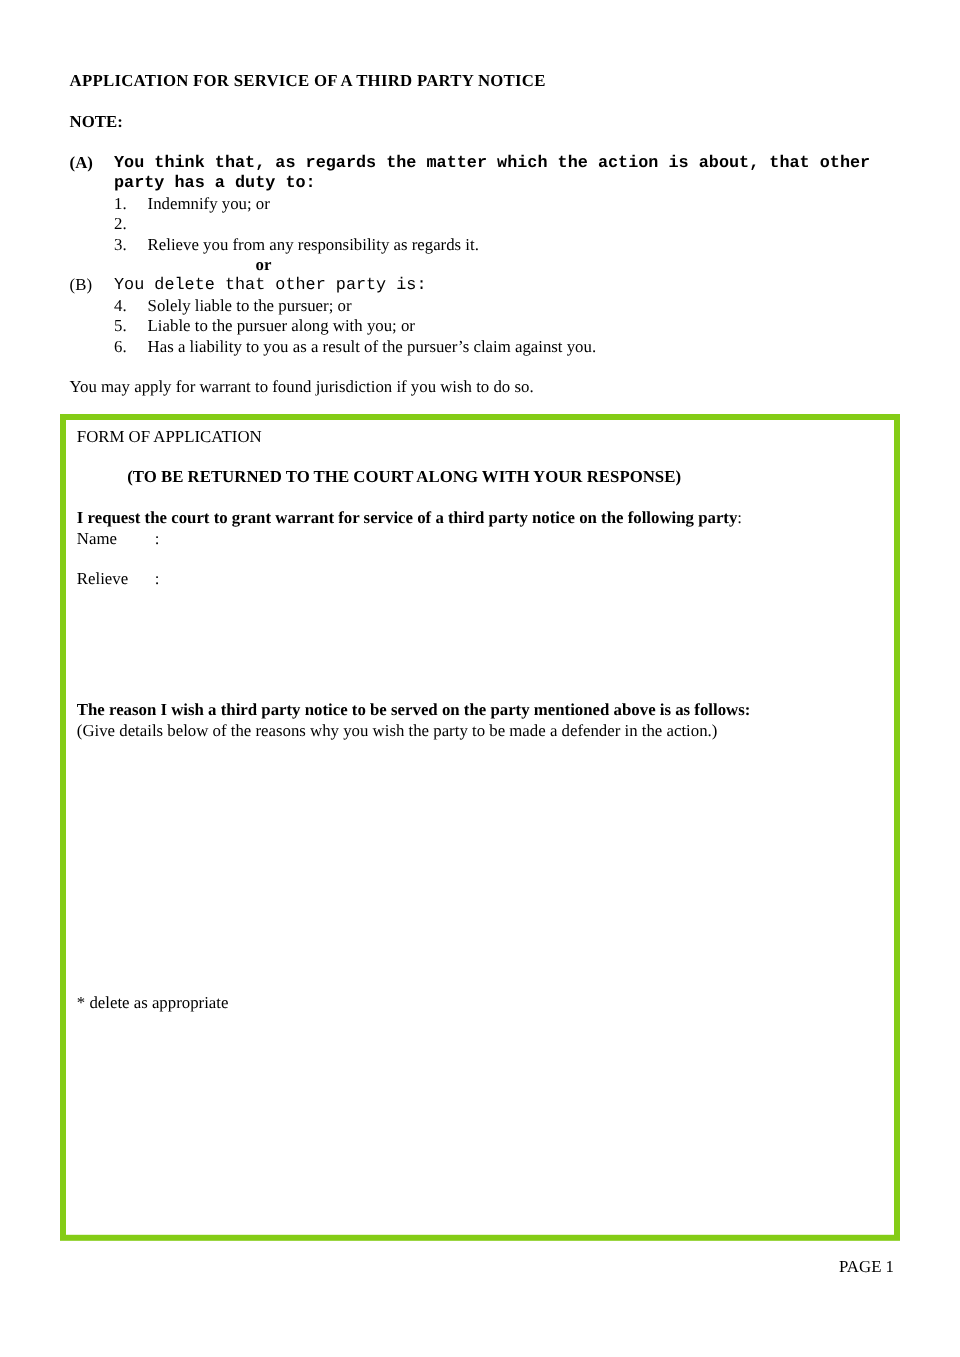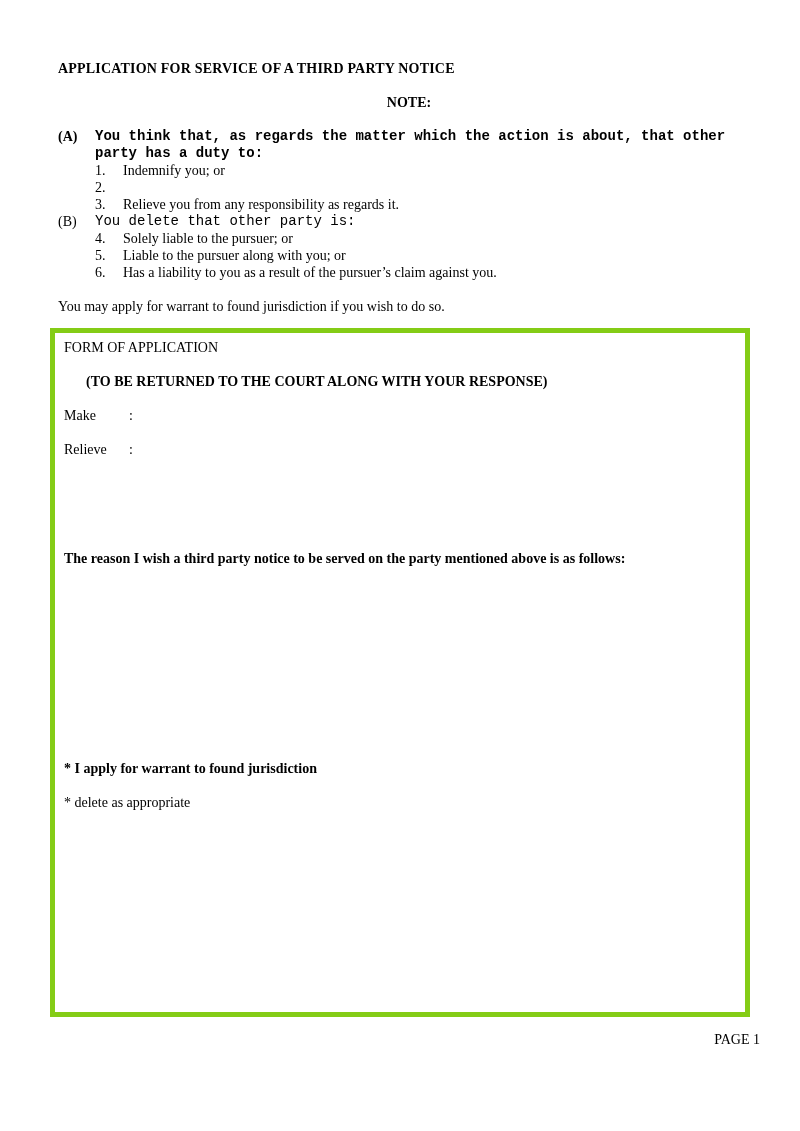--- a/index.html
+++ b/index.html
@@ -6,43 +6,43 @@
   html, body { background: #ffffff; }
   body {
     width: 800px;
     height: 1131px;
     font-family: "Liberation Serif", "DejaVu Serif", serif;
     font-size: 14px;
     line-height: 17px;
     color: #000000;
     overflow: hidden;
   }
-  .page { width: 800px; height: 1104px; padding: 60px 40px 0 58px; }
+  .page { width: 800px; height: 1104px; padding: 60px 55px 0 58px; }
   .bold { font-weight: bold; }
   .title { font-weight: bold; margin-bottom: 17px; letter-spacing: 0.2px; }
-  .note-label { font-weight: bold; text-align: center; }
+  .note-label { font-weight: bold; }
   .gap { height: 17px; }
   
   .lettered { display: flex; }
   .lettered .letter { width: 37px; flex: none; }
   .lettered .heading { flex: 1; font-family: Liberation Mono, monospace; }
   .num-list { margin-left: 37px; }
   .num-item { display: flex; }
   .num-item .num { width: 28px; flex: none; }
   .or-line { margin-left: 155px; font-weight: bold; }
   
   .form-box {
     width: 700px;
     height: 689px;
     margin-left: -8px;
     margin-top: 13px;
     border: 5px solid #84cc16;
     padding: 6px 12px 0 9px;
   }
-  .form-indent { margin-left: 22px; font-weight: bold; font-family: Liberation Serif, serif; }
+  .form-indent { margin-left: 42px; font-weight: bold; font-family: Liberation Serif, serif; }
   .field-row { display: flex; }
   .field-row .field-label { width: 65px; flex: none; }
   .field-row .field-colon { width: 14px; flex: none; }
   .field-row .field-value { flex: 1; min-height: 17px; }
   .spacer-address { height: 92px; }
   .spacer-reason { height: 193px; }
   .footer { margin-top: 14px; text-align: right; }
 </style>
 </head>
 <body>
@@ -66,20 +66,21 @@
     </div>
     <div class="num-item">
       <span class="num">2.</span>
     </div>
     <div class="num-item">
       <span class="num">3.</span>
       <span>Relieve you from any responsibility as regards it.</span>
     </div>
   </div>
 
+  <div class="or-line">or</div>
 
   <div class="lettered">
     <span class="letter">(B)</span>
     <span class="heading">You delete that other party is:</span>
   </div>
   <div class="num-list">
     <div class="num-item">
       <span class="num">4.</span>
       <span>Solely liable to the pursuer; or</span>
     </div>
@@ -99,42 +100,43 @@
 
   <div class="form-box">
     <div>FORM OF APPLICATION</div>
 
     <div class="gap"></div>
 
     <div class="form-indent">(TO BE RETURNED TO THE COURT ALONG WITH YOUR RESPONSE)</div>
 
     <div class="gap"></div>
 
+    <div><span class="bold">I request the court to grant warrant for service of a third party notice on the following party</span><span>:</span></div>
 
     <div class="field-row">
-      <span class="field-label">Make</span>
+      <span class="field-label">Name</span>
       <span class="field-colon">:</span>
       <span class="field-value"></span>
     </div>
 
     <div class="gap"></div>
 
     <div class="field-row">
       <span class="field-label">Relieve</span>
       <span class="field-colon">:</span>
       <span class="field-value"></span>
     </div>
 
     <div class="spacer-address"></div>
 
     <div class="bold">The reason I wish a third party notice to be served on the party mentioned above is as follows:</div>
+    <div>(Give details below of the reasons why you wish the party to be made a defender in the action.)</div>
 
     <div class="spacer-reason"></div>
 
-    <div class="bold">* I apply for warrant to found jurisdiction</div>
 
     <div class="gap"></div>
 
     <div>* delete as appropriate</div>
   </div>
 
   <div class="footer">
     <span>PAGE 1</span>
   </div>
 

